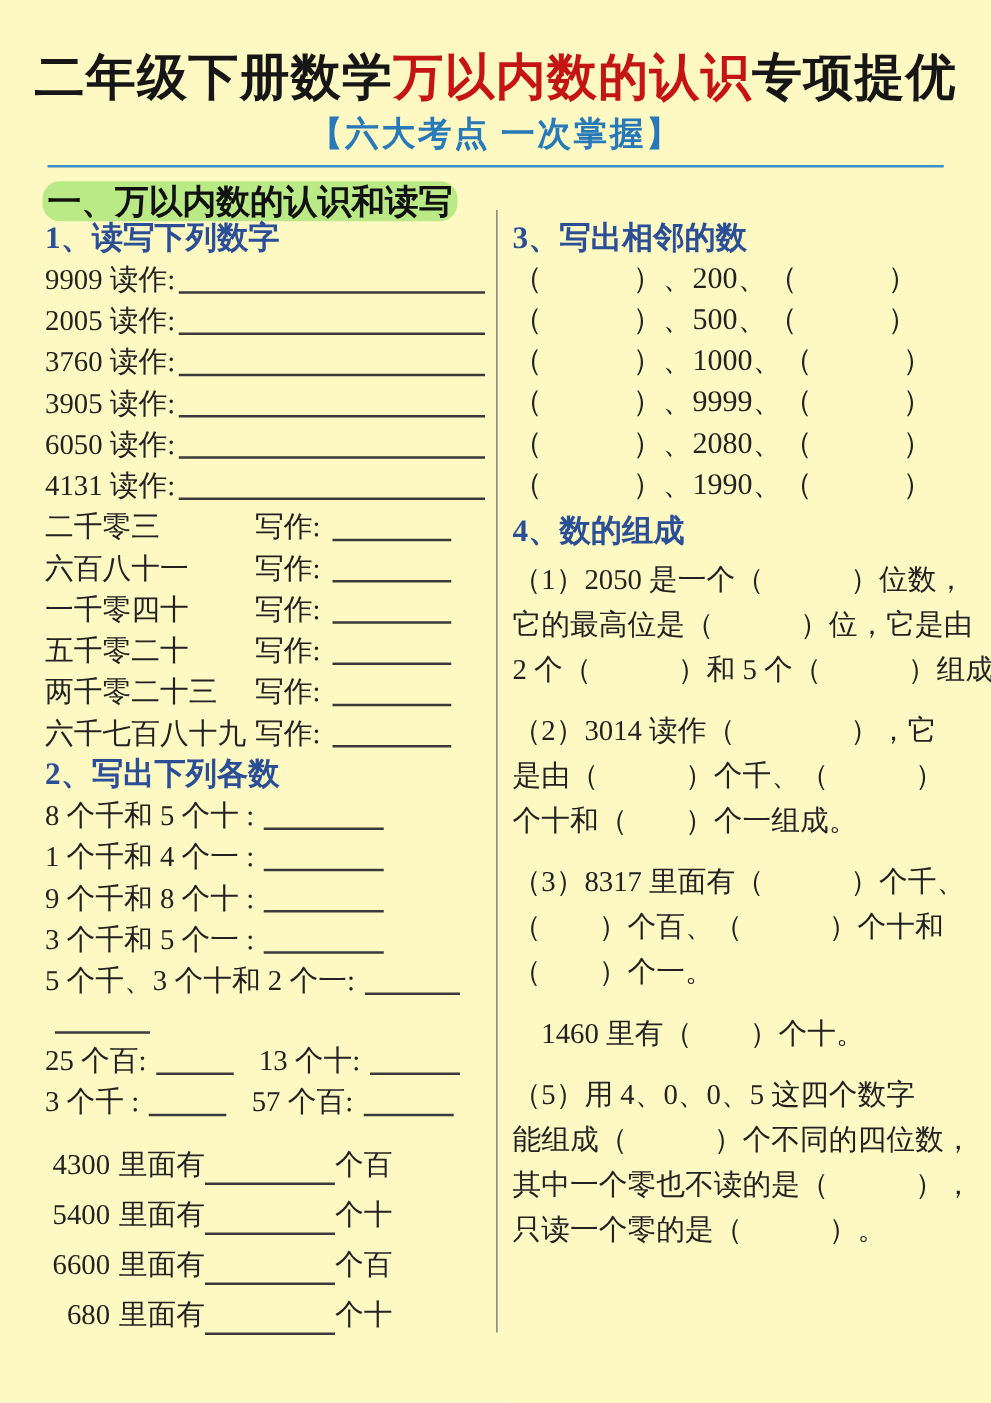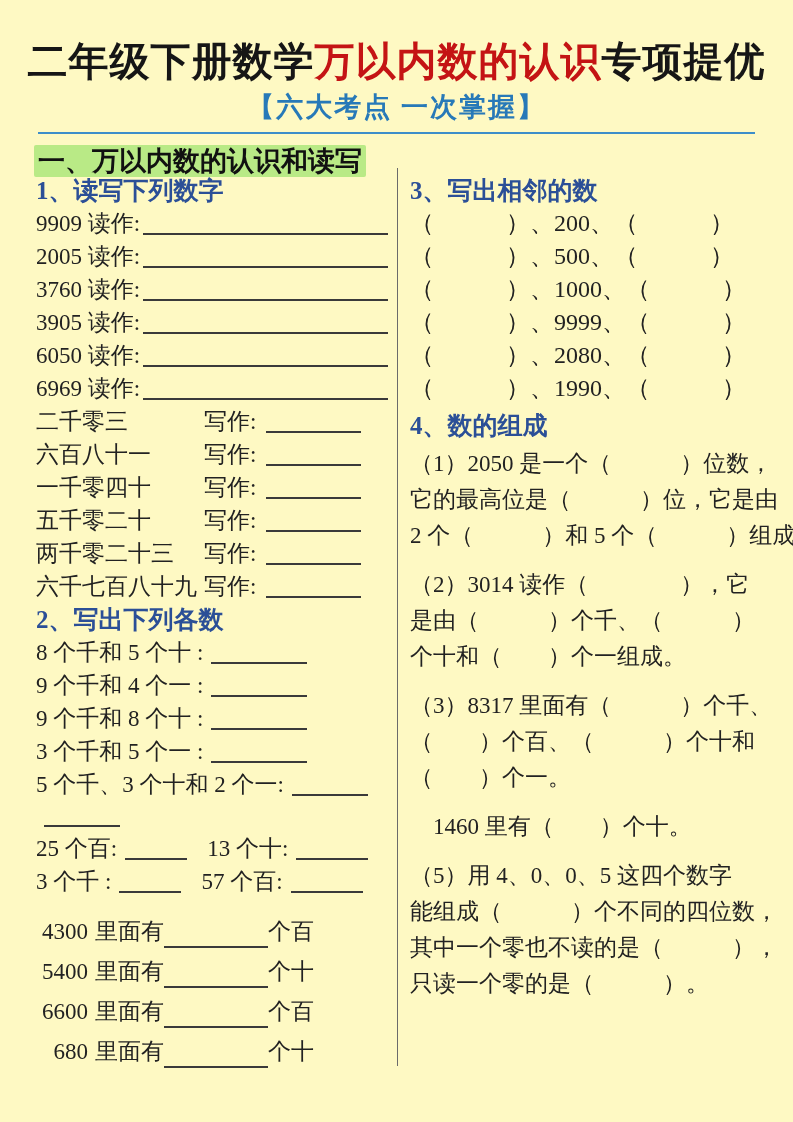--- a/index.html
+++ b/index.html
@@ -17,21 +17,21 @@
     width:793px;height:1122px;position:relative;margin:0 auto;
     background:#fef9c3;overflow:hidden;
     font-family:"Liberation Serif","DejaVu Serif",serif;color:var(--text);
   }
   
   .title{ text-align:center;padding-top:40px;font-size:40px;font-weight:bold;color:#161616;letter-spacing:1px;line-height:1.1; }
   .title .red{ color:var(--accent-red); }
   .subtitle{ text-align:center;font-size:27px;font-weight:bold;color:var(--subtitle-blue);margin-top:5px;letter-spacing:2px; }
   .rule{ border-top:2px solid var(--rule-blue);margin:7px 38px 0 38px; }
   .section-heading{ margin:9px 0 0 34px;font-size:27px;font-weight:bold;color:#111; }
-  .section-heading .hl{ background:var(--highlight-green);padding:1px 4px;border-radius:2px; }
+  .section-heading .hl{ background:var(--highlight-green);padding:1px 4px;border-radius:14px; }
 
   
   .col-left{ position:absolute;left:36px;top:174px;width:354px; }
   .col-right{ position:absolute;left:410px;top:174px;width:375px; }
   .vdivider{ position:absolute;left:397px;top:168px;height:898px;border-left:1.5px solid #6b6b6b; }
 
   .subh{ color:var(--heading-blue);font-weight:bold;font-size:25px;line-height:33px; }
 
   .row{ display:flex;align-items:flex-end;font-size:23px;line-height:33px;white-space:nowrap; }
   .blank{ display:inline-block;border-bottom:2px solid var(--blank);height:26px;margin-bottom:5px; }
@@ -91,21 +91,21 @@
       </div>
     <div class="row dz-row">
         <span>3905 读作:</span>
         <span class="blank"></span>
       </div>
     <div class="row dz-row">
         <span>6050 读作:</span>
         <span class="blank"></span>
       </div>
     <div class="row dz-row">
-        <span>6969 读作:</span>
+        <span>4131 读作:</span>
         <span class="blank"></span>
       </div>
 
     <div class="row xz-row">
         <span class="hz">二千零三</span>
         <span>写作:</span>
         <span class="blank"></span>
       </div>
     <div class="row xz-row">
         <span class="hz">六百八十一</span>
@@ -133,21 +133,21 @@
         <span class="blank"></span>
       </div>
 
     <div class="subh">2、写出下列各数</div>
 
     <div class="row cp-row">
         <span>8 个千和 5 个十 :</span>
         <span class="blank wide"></span>
       </div>
     <div class="row cp-row">
-        <span>9 个千和 4 个一 :</span>
+        <span>1 个千和 4 个一 :</span>
         <span class="blank wide"></span>
       </div>
     <div class="row cp-row">
         <span>9 个千和 8 个十 :</span>
         <span class="blank wide"></span>
       </div>
     <div class="row cp-row">
         <span>3 个千和 5 个一 :</span>
         <span class="blank wide"></span>
       </div>

